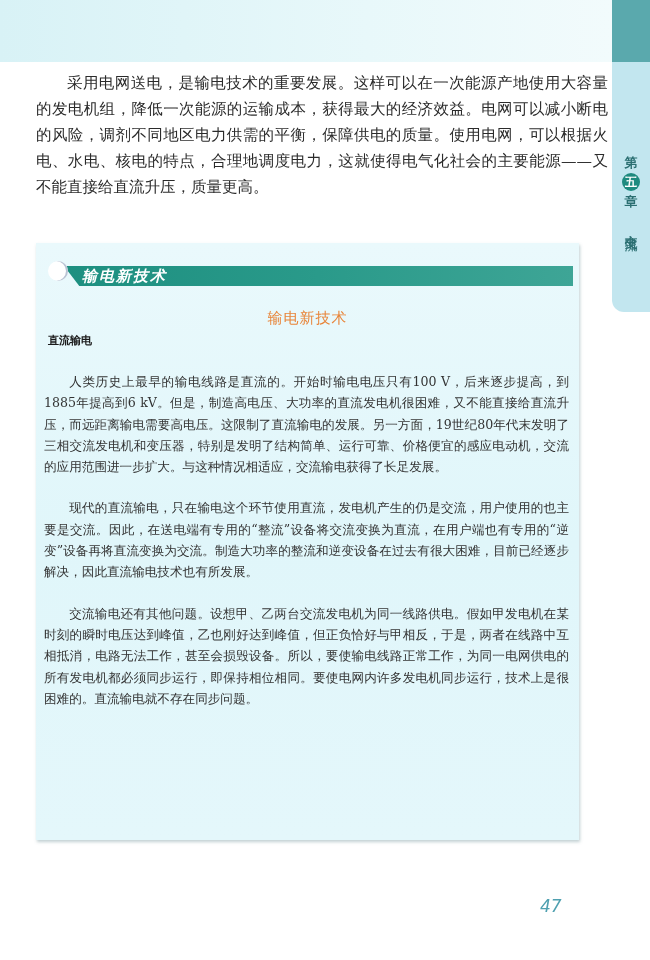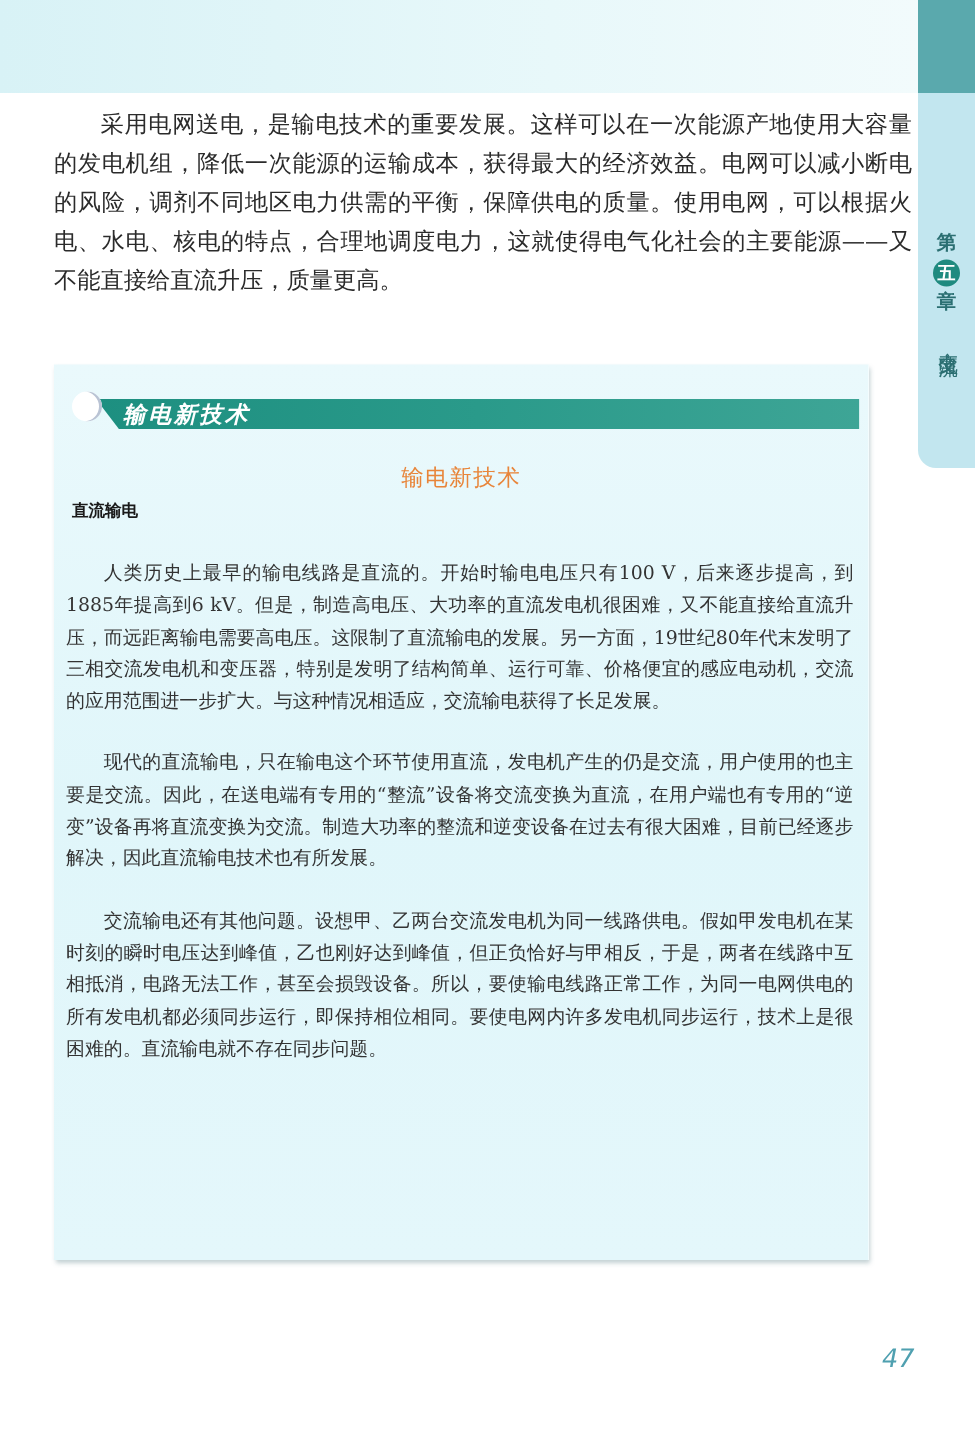--- a/index.html
+++ b/index.html
@@ -87,21 +87,21 @@
   }
   .box-body h3 {
     font-family: "DejaVu Sans", "Liberation Sans", sans-serif;
     font-size: 11px; font-weight: bold; color: #1a1a1a; line-height: 20px;
     padding-left: 4px;
   }
   .box-body p { text-indent: 2em; margin-top: 20px; }
   .page-number {
     position: absolute; left: 540px; top: 896px;
     font-family: "DejaVu Sans", "Liberation Sans", sans-serif;
-    font-style: italic; font-size: 17px; color: #4fa0b0; margin-left: 48px;
+    font-style: italic; font-size: 17px; color: #4fa0b0;
   }
 </style>
 </head>
 <body>
 
 <div class="top-band"></div>
 <div class="side-tab-top"></div>
 
 <div class="side-tab">
   <div class="chapter">

